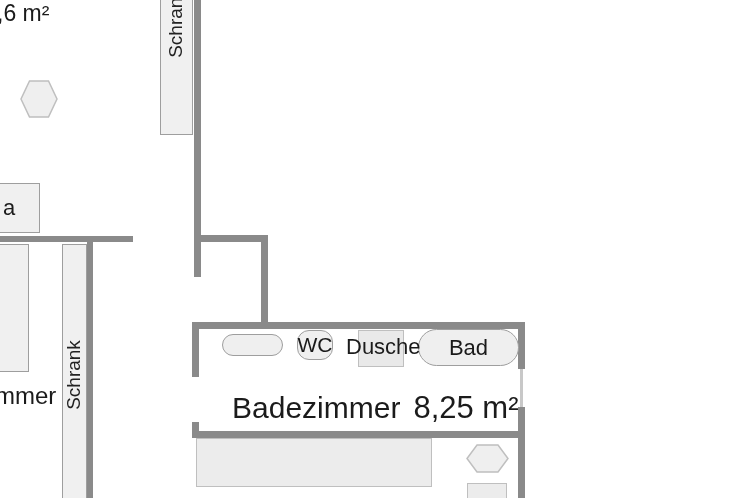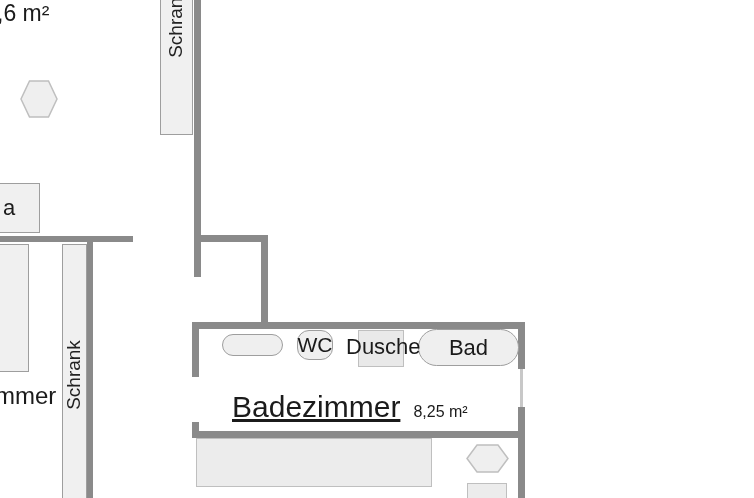--- a/index.html
+++ b/index.html
@@ -37,22 +37,22 @@
     white-space: nowrap;
     font-size: 19px;
     color: #222222;
   }
   .fixture-label { font-size: 21px; color: #1a1a1a; }
   .hex { position: absolute; }
   .room-title-row {
     position: absolute; left: 232px; top: 390px;
     display: flex; align-items: baseline; gap: 13px;
   }
-  .room-name { font-size: 30px; text-decoration: underline; }
-  .room-area { font-size: 16px; text-align: right; }
+  .room-name { font-size: 30px; }
+  .room-area { font-size: 31px; text-align: right; }
 </style>
 </head>
 <body>
 
 <div class="plan">
 
   <div class="wall" style="left:194px; top:0; width:7px; height:277px;"></div>
   <div class="wall" style="left:194px; top:235px; width:74px; height:7px;"></div>
   <div class="wall" style="left:261px; top:235px; width:7px; height:93px;"></div>
   <div class="wall" style="left:192px; top:322px; width:333px; height:7px;"></div>

